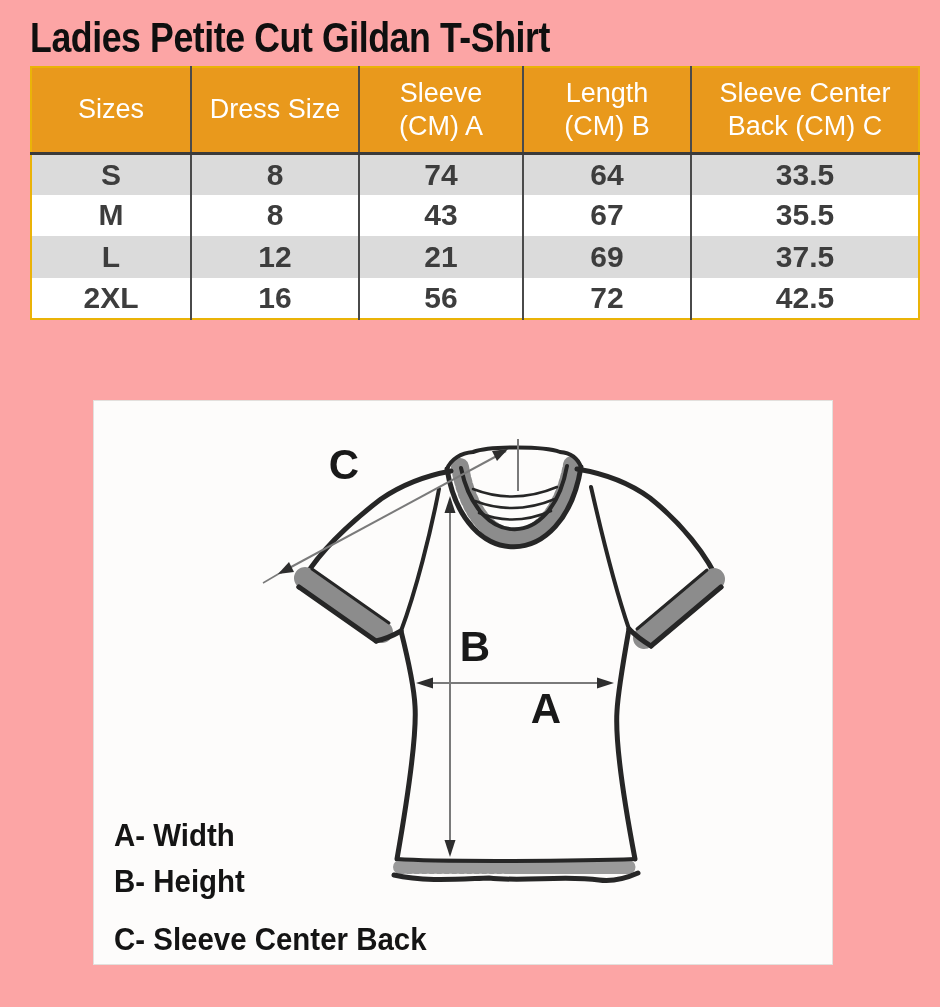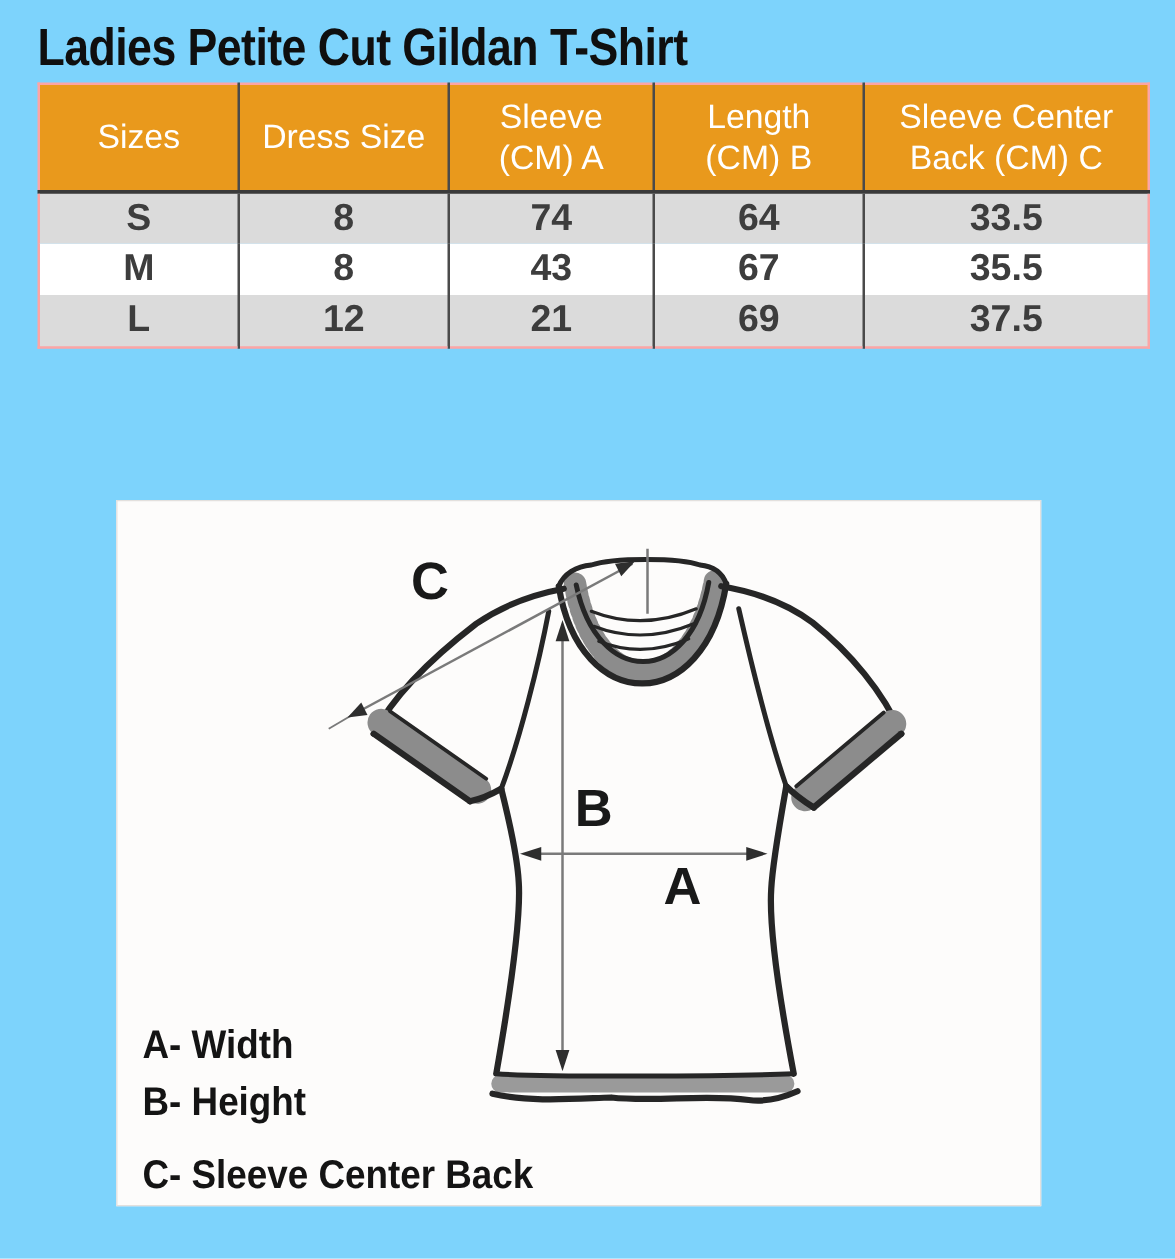--- a/index.html
+++ b/index.html
@@ -1,36 +1,36 @@
 <!DOCTYPE html>
 <html><head>
 <meta charset="utf-8">
 <style>
   * { margin: 0; padding: 0; box-sizing: border-box; }
   html, body { background: #ffffff; }
   body {
     font-family: "Liberation Sans", sans-serif;
     width: 940px; height: 1007px; position: relative; overflow: hidden;
   }
-  .canvas { position: absolute; inset: 0; background: #7dd3fc; }
+  .canvas { position: absolute; inset: 0; background: #fca5a5; }
 
   
   .title {
     position: absolute; left: 30px; top: 14px;
     font-size: 42px; font-weight: bold; color: #0f0f0f;
     white-space: nowrap; letter-spacing: -0.5px;
     transform: scaleX(0.85); transform-origin: left top;
   }
 
   
   .size-table {
     position: absolute; left: 30px; top: 66px;
     width: 888px; table-layout: fixed;
     border-collapse: collapse;
-    border: 2px solid #fca5a5;
+    border: 2px solid #eab308;
   }
   .size-table th, .size-table td {
     border-left: 2px solid #4a4a4a;
     text-align: center; vertical-align: middle;
   }
   .size-table th:first-child, .size-table td:first-child { border-left: none; }
   .size-table thead th {
     background: #e9991c; color: #ffffff;
     font-weight: normal; font-size: 27px; line-height: 33px;
     height: 86px; border-bottom: 3px solid #3a3a3a;
@@ -119,20 +119,27 @@
         <td>43</td>
         <td>67</td>
         <td>35.5</td>
       </tr>
       <tr>
         <td>L</td>
         <td>12</td>
         <td>21</td>
         <td>69</td>
         <td>37.5</td>
+      </tr>
+      <tr>
+        <td>2XL</td>
+        <td>16</td>
+        <td>56</td>
+        <td>72</td>
+        <td>42.5</td>
       </tr>
     </tbody>
   </table>
 
   <div class="diagram-box">
     <svg width="740" height="565" viewBox="0 0 740 565">
       <g fill="none" stroke="#262626" stroke-linecap="round" stroke-linejoin="round">
 
         <path d="M 366 66 C 382 160 460 160 478 64" stroke="#8c8c8c" stroke-width="18" stroke-dasharray="3 3.5"></path>
 

